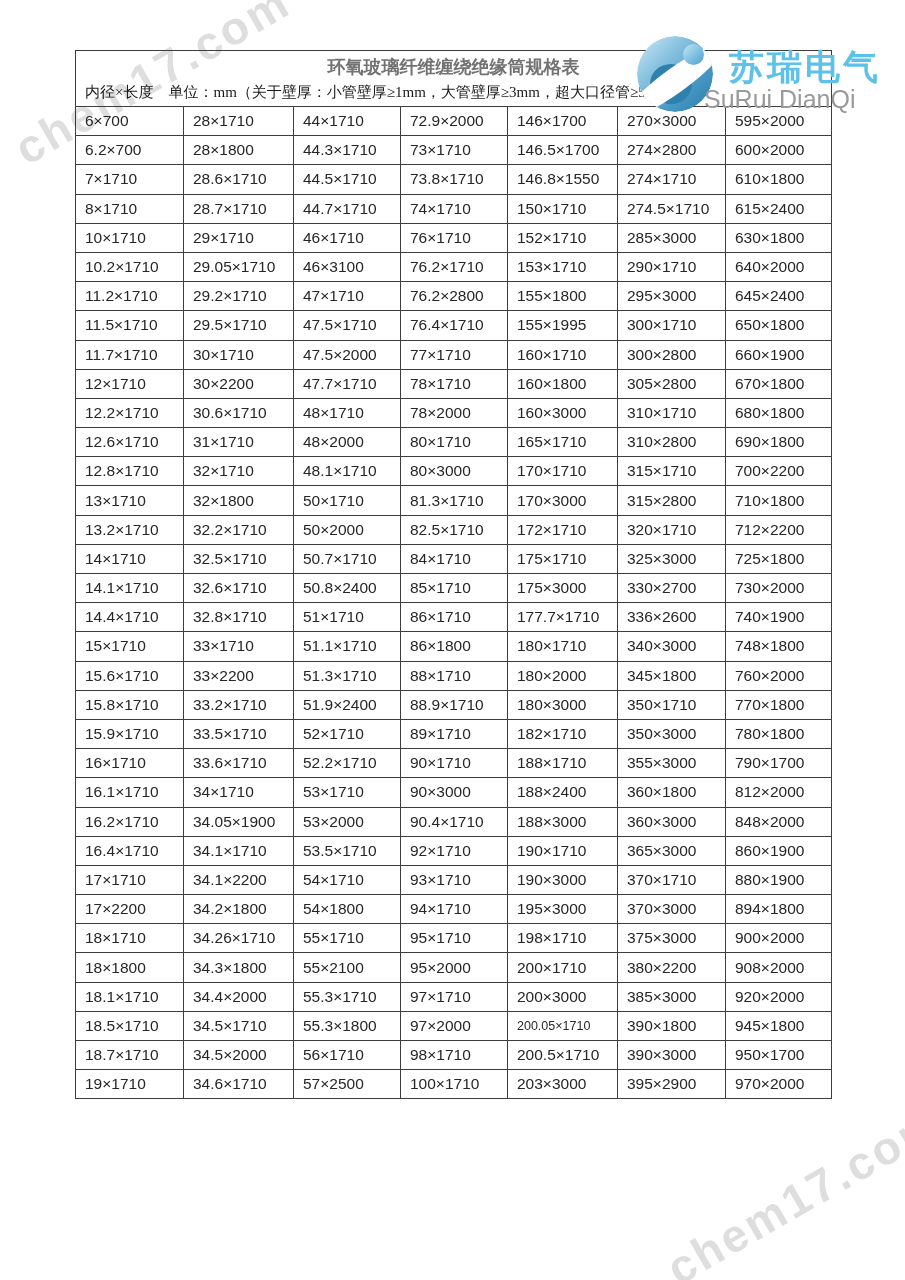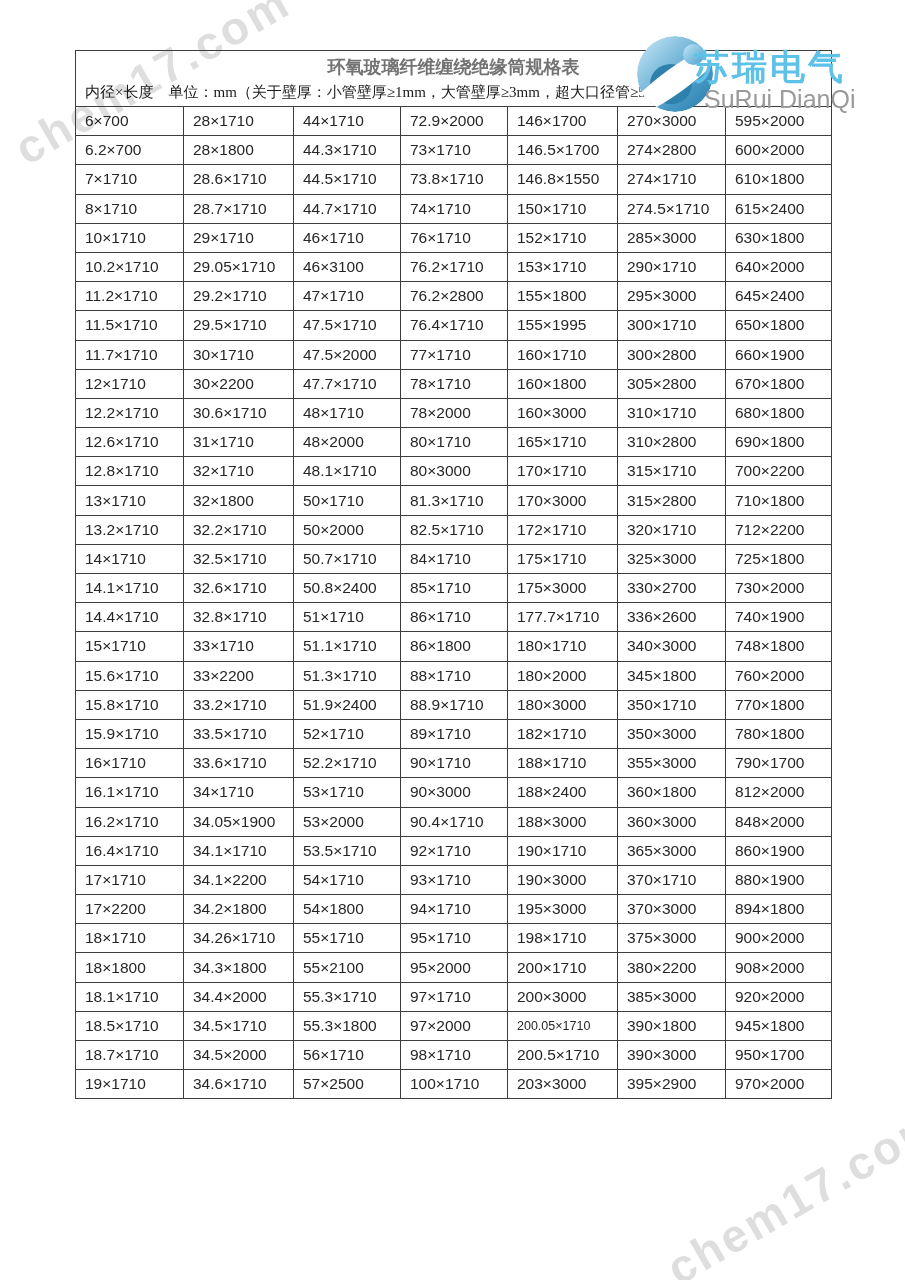--- a/index.html
+++ b/index.html
@@ -74,21 +74,21 @@
   }
   .lm-swoosh{
     position:absolute;left:-22px;top:32px;width:120px;height:25px;
     background:#ffffff;border-radius:50%;transform:rotate(-36deg);
   }
   .lm-head{
     position:absolute;left:46px;top:8px;width:21px;height:21px;border-radius:50%;
     background:linear-gradient(135deg,#c6e5f4 0%,#7fc0e0 55%,#4f9fcd 100%);
   }
   .logo-cn{
-    position:absolute;left:694px;top:44px;
+    position:absolute;left:729px;top:44px;
     font-size:35px;font-weight:bold;letter-spacing:3px;
     color:var(--logo-blue);white-space:nowrap;
     font-family:"Liberation Sans","DejaVu Sans",sans-serif;
   }
   .logo-en{
     position:absolute;left:704px;top:85px;
     font-size:25px;color:var(--logo-gray);white-space:nowrap;
     font-family:"Liberation Sans","DejaVu Sans",sans-serif;
   }
 </style>

